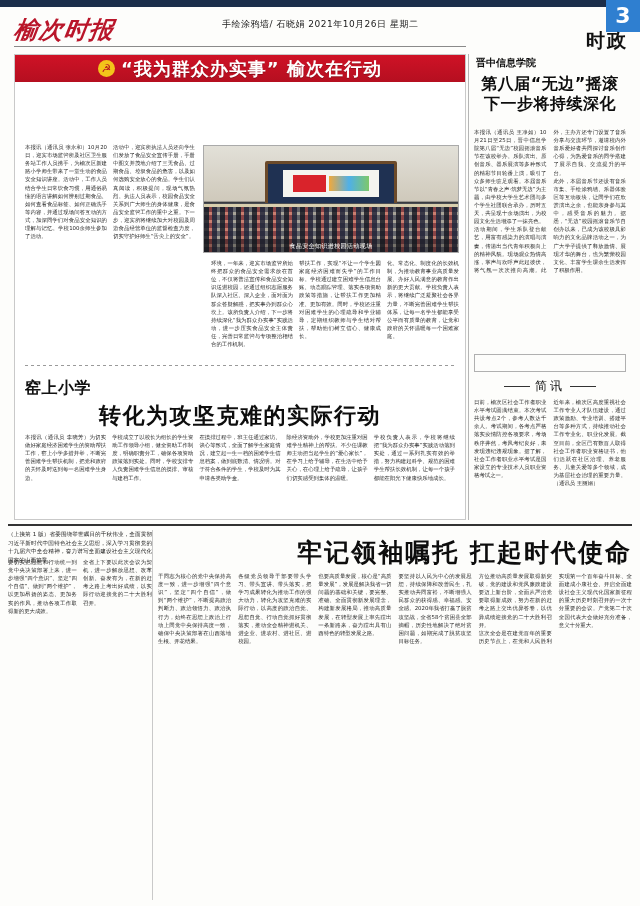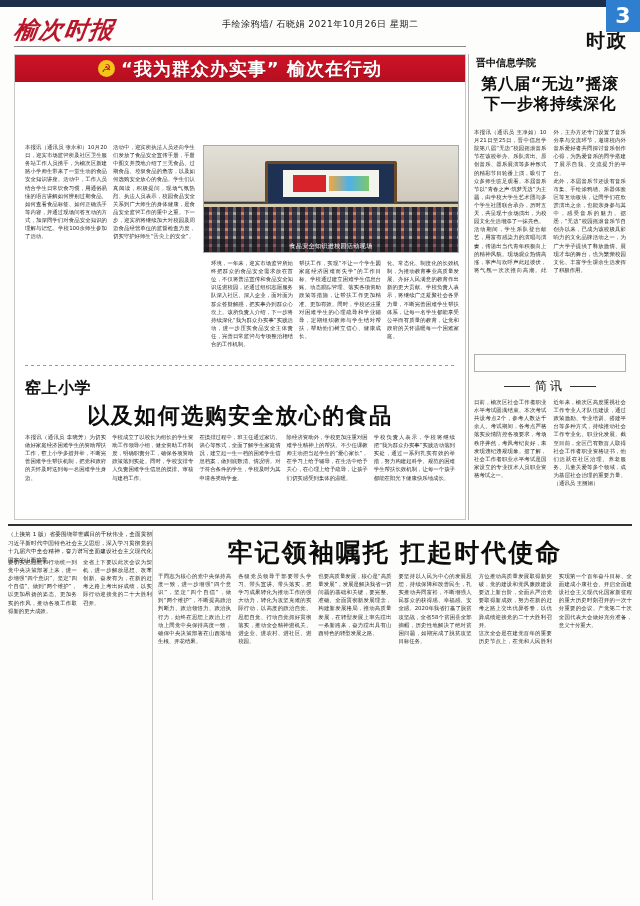--- a/index.html
+++ b/index.html
@@ -186,21 +186,21 @@
     position:absolute; left:8px; top:524px; width:624px; height:2px;
     background:#333;
   }
   .bottom { position:absolute; left:8px; top:530px; width:624px; height:370px; }
   .jump-note {
     position:absolute; left:0; top:0; width:144px;
     font-size:5.6px; line-height:1.55; color:#222; text-align:justify;
   }
   .head-bottom {
     position:absolute; left:150px; top:6px; width:474px;
-    text-align:center; font-family:"DejaVu Serif","Liberation Serif",serif;
+    text-align:right; font-family:"DejaVu Serif","Liberation Serif",serif;
     font-size:25px; font-weight:bold; color:#0d0d0d; letter-spacing:2px;
   }
   .bottom-cols-left {
     position:absolute; left:0; top:28px; width:144px;
     column-count:2; column-gap:6px;
   }
   .bottom-cols-right {
     position:absolute; left:150px; top:42px; width:474px;
     column-count:6; column-gap:7px;
   }
@@ -249,21 +249,21 @@
       <div class="col-text a1-c2">活动中，迎宾所执法人员还向学生们发放了食品安全宣传手册，手册中图文并茂地介绍了三无食品、过期食品、垃圾食品的危害，以及如何选购安全放心的食品。学生们认真阅读，积极提问，现场气氛热烈。执法人员表示，校园食品安全关系到广大师生的身体健康，是食品安全监管工作的重中之重。下一步，迎宾所将继续加大对校园及周边食品经营单位的监督检查力度，切实守护好师生“舌尖上的安全”。</div>
       <div class="col-text a1-c3">环境，一年来，迎宾市场监管所始终把群众的食品安全需求放在首位，不仅将普法宣传和食品安全知识送进校园，还通过组织志愿服务队深入社区、深入企业，面对面为群众答疑解惑，把实事办到群众心坎上。该所负责人介绍，下一步将持续深化“我为群众办实事”实践活动，进一步压实食品安全主体责任，完善日常监管与专项整治相结合的工作机制。</div>
       <div class="col-text a1-c4">帮扶工作，实现“不让一个学生因家庭经济困难而失学”的工作目标。学校通过建立困难学生信息台账、动态跟踪管理、落实各项资助政策等措施，让帮扶工作更加精准、更加有效。同时，学校还注重对困难学生的心理疏导和学业辅导，定期组织教师与学生结对帮扶，帮助他们树立信心、健康成长。</div>
       <div class="col-text a1-c5">化、常态化、制度化的长效机制，为推动教育事业高质量发展、办好人民满意的教育作出新的更大贡献。学校负责人表示，将继续广泛凝聚社会各界力量，不断完善困难学生帮扶体系，让每一名学生都能享受公平而有质量的教育，让党和政府的关怀温暖每一个困难家庭。</div>
     </div>
 
     <div class="dotted-sep"></div>
 
     <div class="a2">
       <div class="kicker">窑上小学</div>
-      <div class="head-2">以及如何选购安全放心的食品</div>
+      <div class="head-2">转化为攻坚克难的实际行动</div>
       <div class="a2-cols">
         <div class="col-text">本报讯（通讯员 李晓芳）为切实做好家庭经济困难学生的资助帮扶工作，窑上小学多措并举，不断完善困难学生帮扶机制，把党和政府的关怀及时送到每一名困难学生身边。</div>
         <div class="col-text">学校成立了以校长为组长的学生资助工作领导小组，健全资助工作制度，明确职责分工，确保各项资助政策落到实处。同时，学校安排专人负责困难学生信息的摸排、审核与建档工作。</div>
         <div class="col-text">在摸排过程中，班主任通过家访、谈心等形式，全面了解学生家庭情况，建立起一生一档的困难学生信息档案，做到底数清、情况明。对于符合条件的学生，学校及时为其申请各类助学金。</div>
         <div class="col-text">除经济资助外，学校更加注重对困难学生精神上的帮扶。不少任课教师主动担当起学生的“爱心家长”，在学习上给予辅导，在生活中给予关心，在心理上给予疏导，让孩子们切实感受到集体的温暖。</div>
         <div class="col-text">学校负责人表示，学校将继续把“我为群众办实事”实践活动落到实处，通过一系列扎实有效的举措，努力构建起科学、规范的困难学生帮扶长效机制，让每一个孩子都能在阳光下健康快乐地成长。</div>
       </div>
     </div>
   </div>
 

